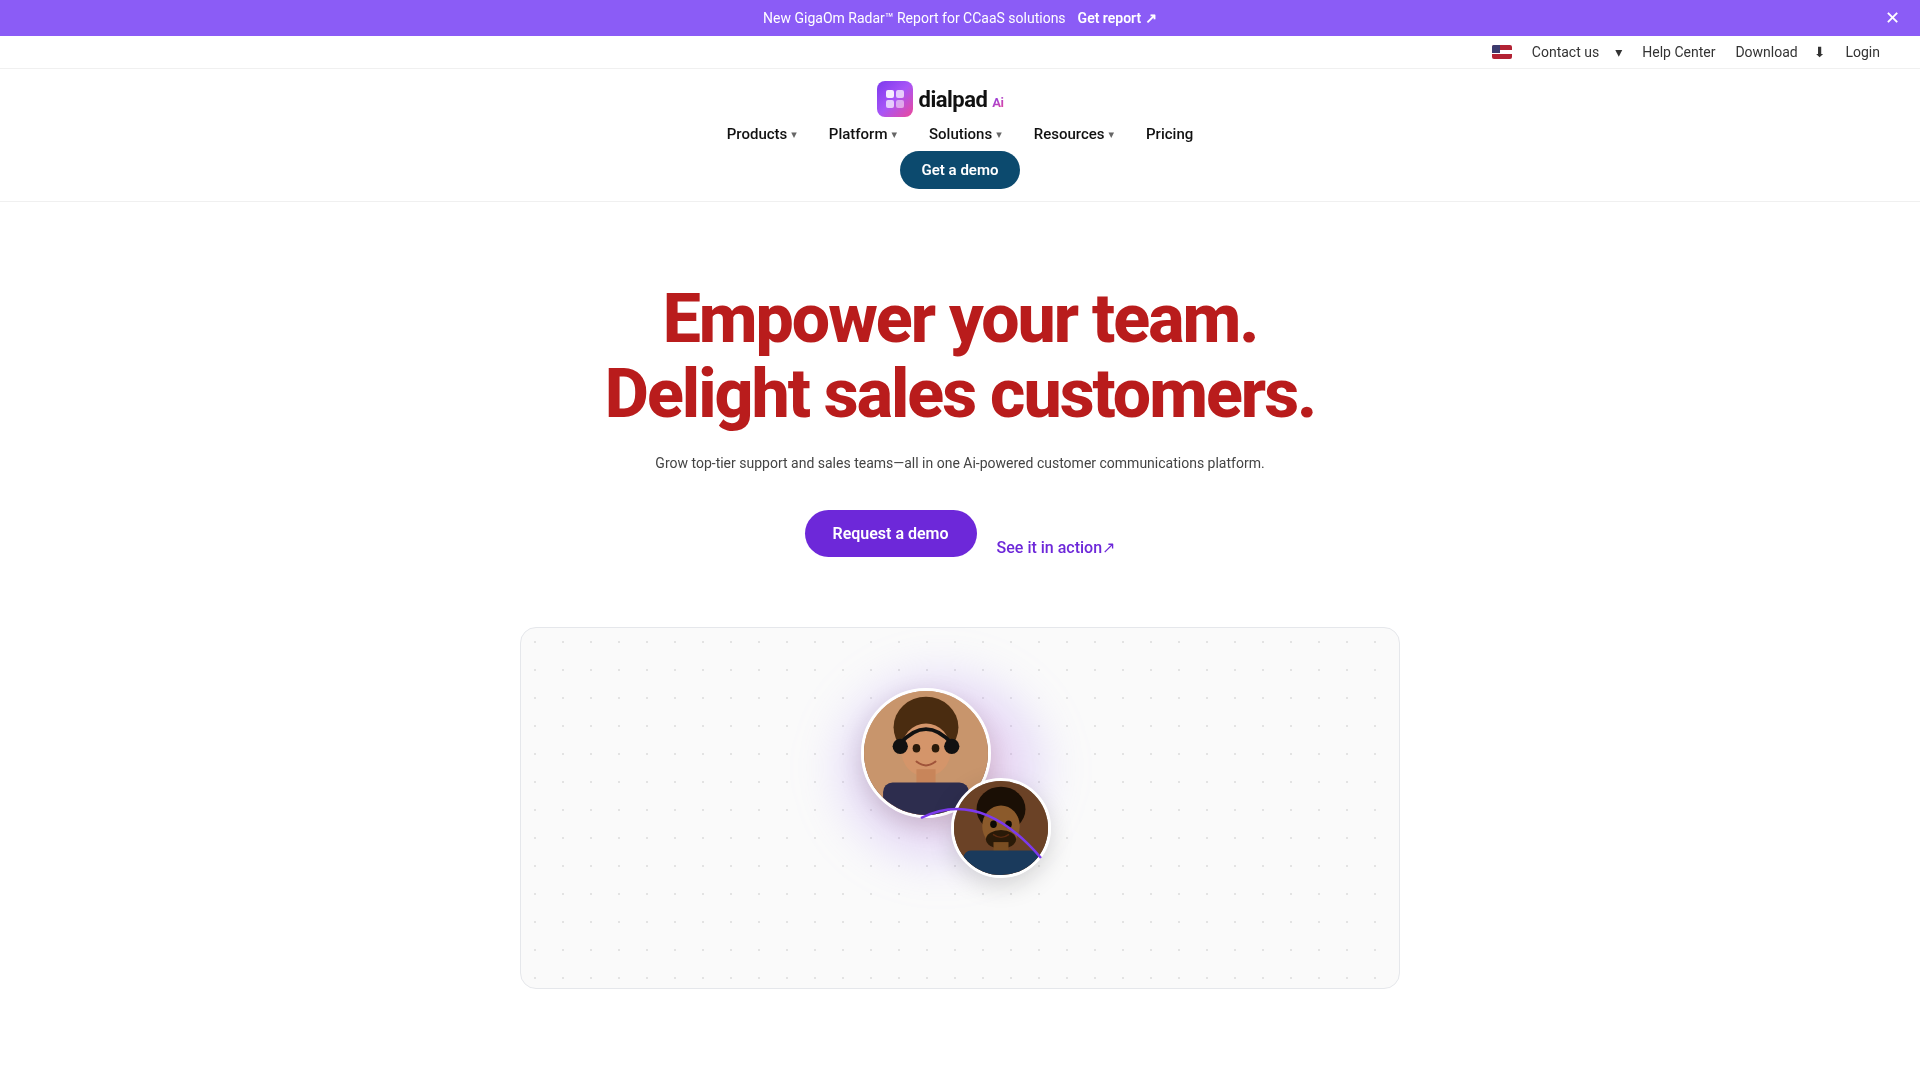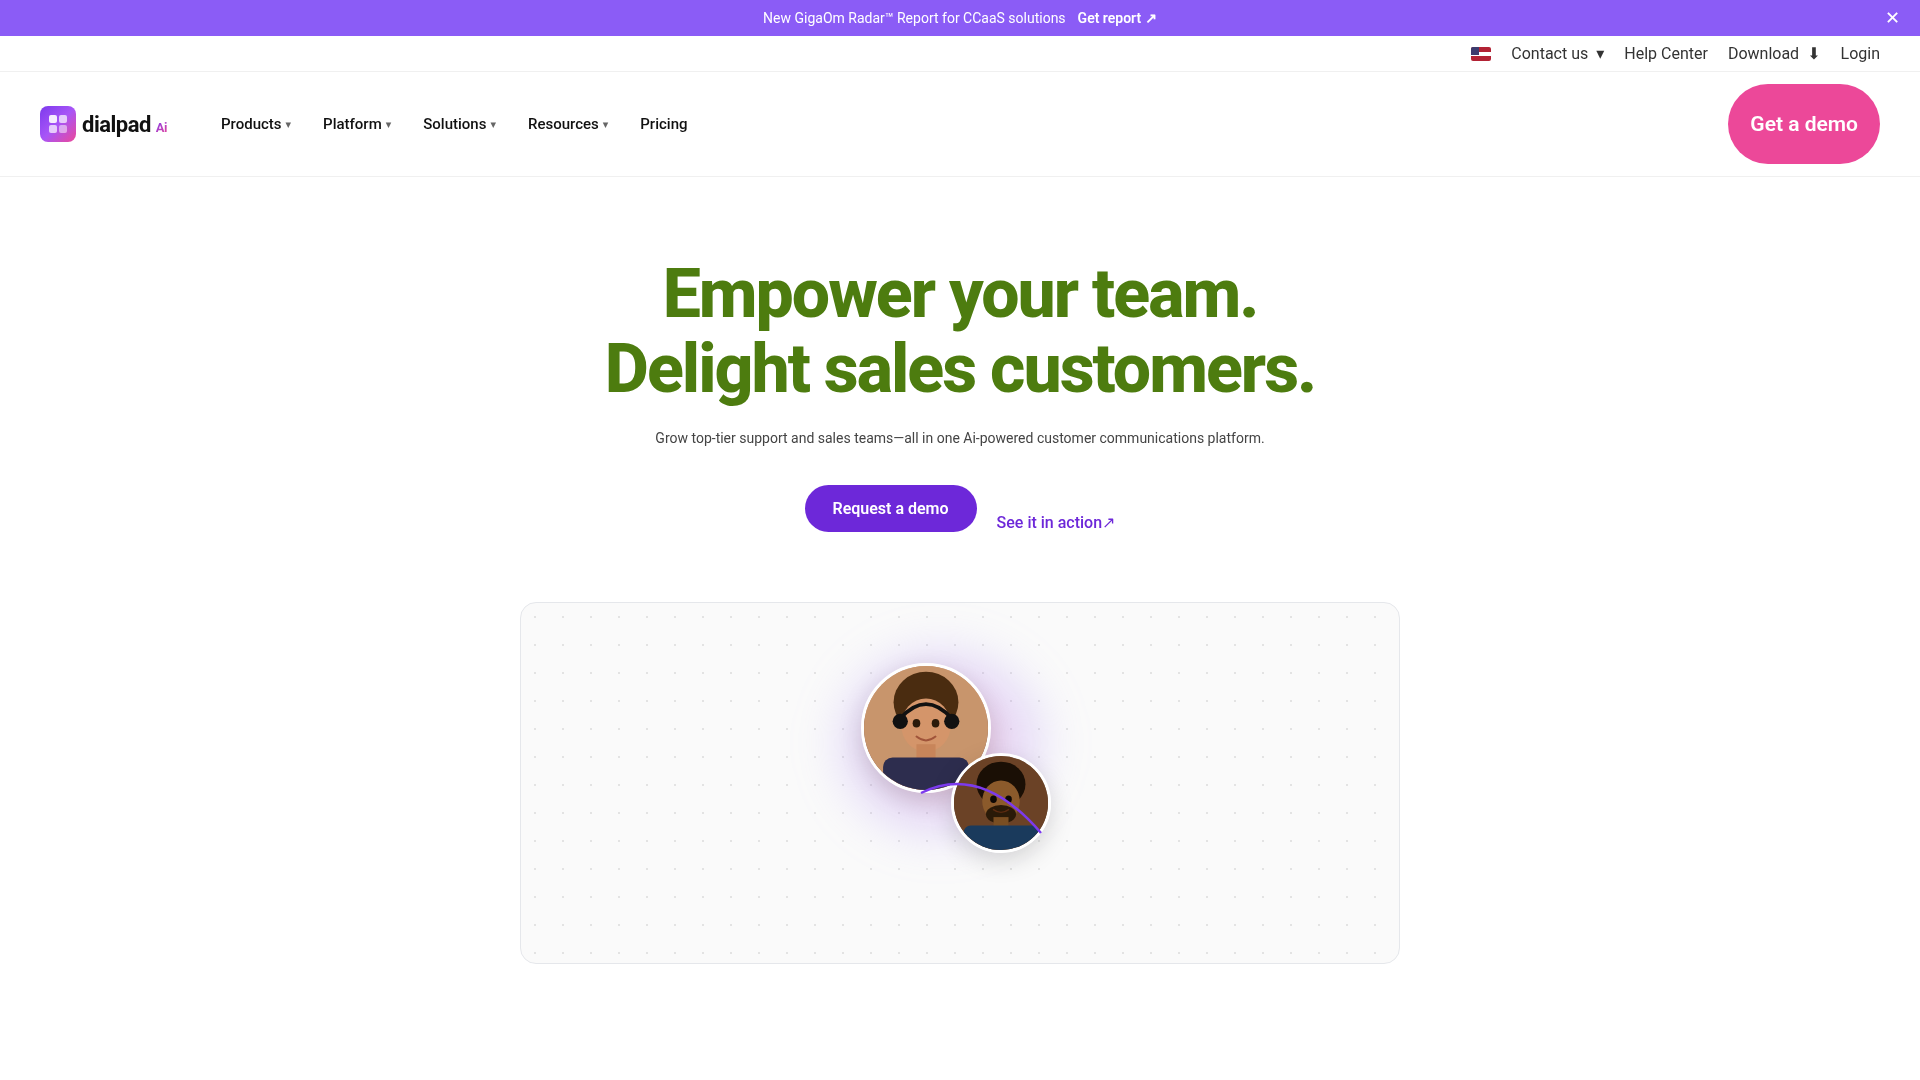--- a/index.html
+++ b/index.html
@@ -42,24 +42,24 @@
       display: flex;
       align-items: center;
       justify-content: flex-end;
       padding: 8px 40px;
       gap: 20px;
       border-bottom: 1px solid #f0f0f0;
     }
     .utility-bar a {
       text-decoration: none;
       color: #333;
-      font-size: 16px;
-      display: flex;
-      align-items: center;
-      gap: 8px;
+      font-size: 14px;
+      display: flex;
+      align-items: center;
+      gap: 16px;
     }
     .flag-icon {
       width: 20px;
       height: 14px;
       background: linear-gradient(180deg, #b22234 33%, #fff 33%, #fff 66%, #b22234 66%);
       border-radius: 2px;
       position: relative;
       overflow: hidden;
     }
     .flag-icon::before {
@@ -70,20 +70,21 @@
       background: #3c3b6e;
     }
 
     
     .navbar {
       display: flex;
       align-items: center;
       padding: 12px 40px;
       border-bottom: 1px solid #f0f0f0;
       gap: 0;
+      flex-direction: column;
     }
     .logo {
       display: flex;
       align-items: center;
       gap: 6px;
       text-decoration: none;
       margin-right: 40px;
     }
     .logo-mark {
       width: 36px;
@@ -130,42 +131,42 @@
       cursor: pointer;
       border-radius: 6px;
       transition: background 0.15s;
     }
     .chevron {
       font-size: 11px;
       color: #666;
     }
 
     .nav-cta {
-      background: #ec4899;
+      background: #0c4a6e;
       color: #fff !important;
-      padding: 28px 22px;
+      padding: 10px 22px;
       border-radius: 50px;
       font-weight: 600;
-      font-size: 21px;
+      font-size: 15px;
       text-decoration: none;
       transition: background 0.15s;
     }
 
     
     .hero {
       text-align: center;
       padding: 80px 40px 50px;
       max-width: 900px;
       margin: 0 auto;
     }
     .hero h1 {
       font-size: 68px;
       font-weight: 800;
       line-height: 1.1;
-      color: #4d7c0f;
+      color: #b91c1c;
       letter-spacing: -2px;
       margin-bottom: 20px;
       text-align: center;
     }
     .hero p {
       font-size: 14px;
       color: #444;
       line-height: 1.6;
       margin-bottom: 36px;
       max-width: 620px;

